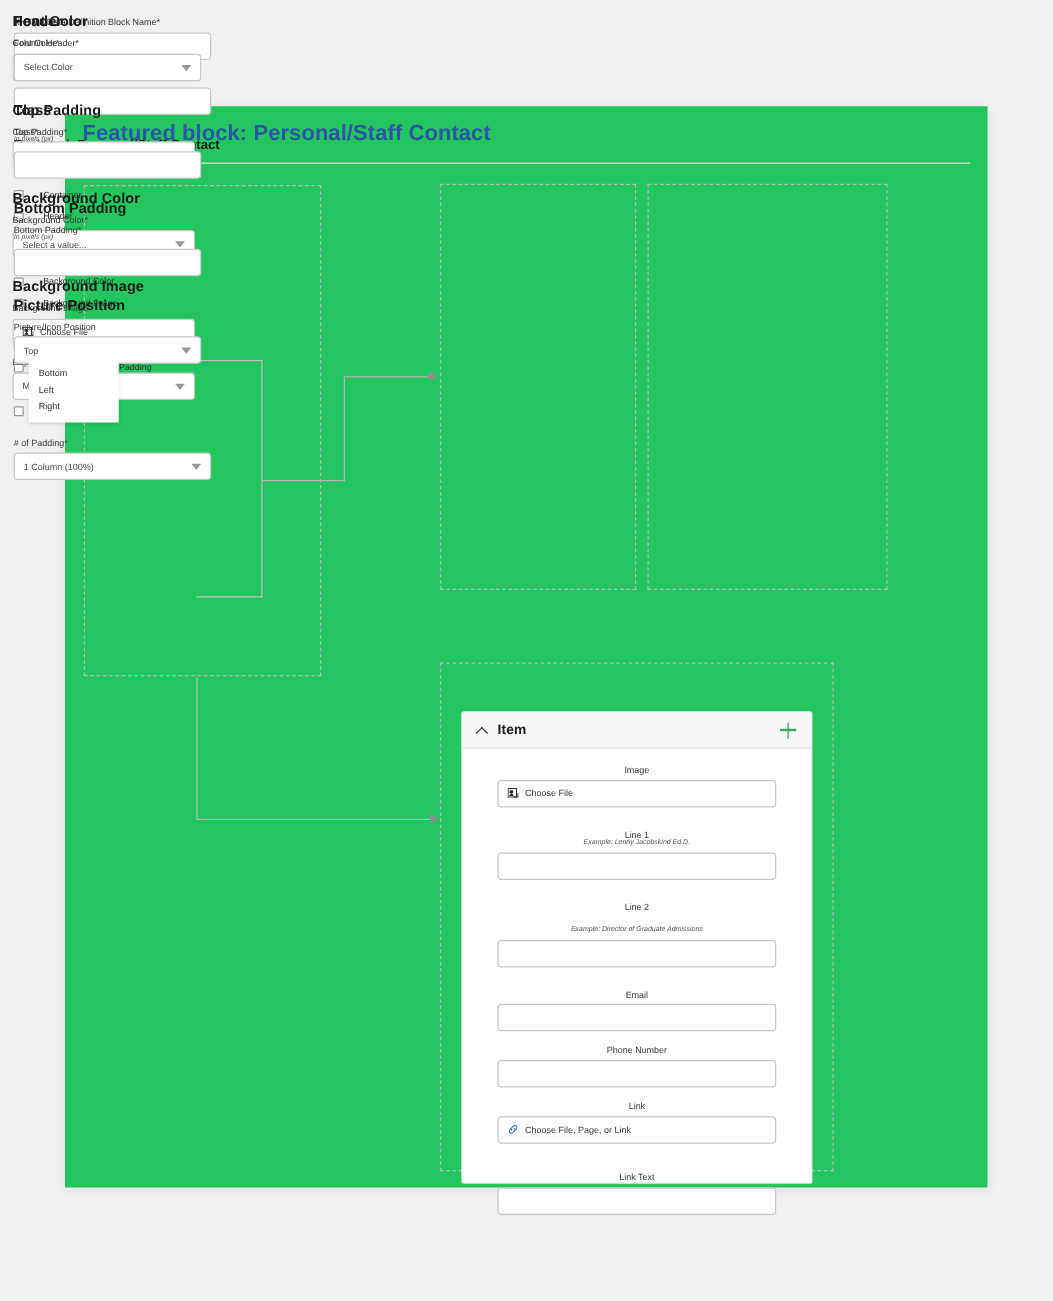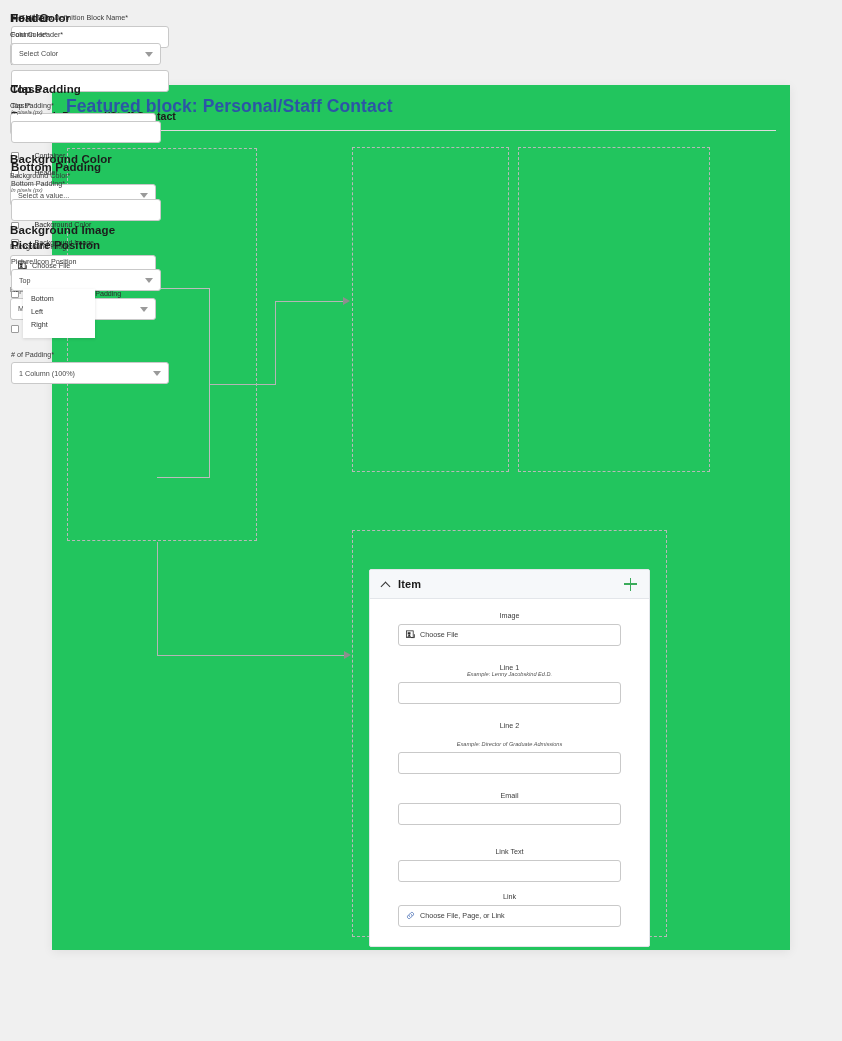--- a/index.html
+++ b/index.html
@@ -429,39 +429,43 @@
       <div class="fld-label" style="margin-bottom:12px;">Line 2</div>
       <div class="fld-sub">Example: Director of Graduate Admissions</div>
       <div class="txtbox" style="margin-top:3px;"></div>
     </div>
 
     <div class="fgrp gap">
       <div class="fld-label">Email</div>
       <div class="txtbox"></div>
     </div>
 
-
-    <div class="fgrp" style="margin-top:22px;">
-      <div class="fld-label">Link Text</div>
+    <div class="fgrp" style="margin-top:10px;">
+      <div class="fld-label">Phone Number</div>
       <div class="txtbox"></div>
     </div>
 
     <div class="fgrp" style="margin-top:10px;">
       <div class="fld-label">Link</div>
       <div class="filebox">
         <span>
           <svg width="9" height="9" viewBox="0 0 16 16">
             <path d="M6.2 9.8 C5 8.6 5 6.8 6.2 5.6 L8.4 3.4 C9.6 2.2 11.4 2.2 12.6 3.4 C13.8 4.6 13.8 6.4 12.6 7.6 L11.5 8.7" fill="none" stroke="#4a6fb5" stroke-width="1.5" stroke-linecap="round"></path>
             <path d="M9.8 6.2 C11 7.4 11 9.2 9.8 10.4 L7.6 12.6 C6.4 13.8 4.6 13.8 3.4 12.6 C2.2 11.4 2.2 9.6 3.4 8.4 L4.5 7.3" fill="none" stroke="#4a6fb5" stroke-width="1.5" stroke-linecap="round"></path>
           </svg>
         </span>
         <span>Choose File, Page, or Link</span>
       </div>
     </div>
 
+    <div class="fgrp" style="margin-top:22px;">
+      <div class="fld-label">Link Text</div>
+      <div class="txtbox"></div>
+    </div>
+
   </div>
 </div>
 
 <div class="conn" style="left:210px; top:384px; width:65px; height:1px;"></div>
 <div class="conn" style="left:275px; top:301px; width:1px; height:84px;"></div>
 <div class="conn" style="left:275px; top:301px; width:68px; height:1px;"></div>
 <div class="arrow-head" style="left:343px; top:297px;"></div>
 
 <div class="conn" style="left:157px; top:542px; width:1px; height:113px;"></div>
 <div class="conn" style="left:157px; top:655px; width:187px; height:1px;"></div>

